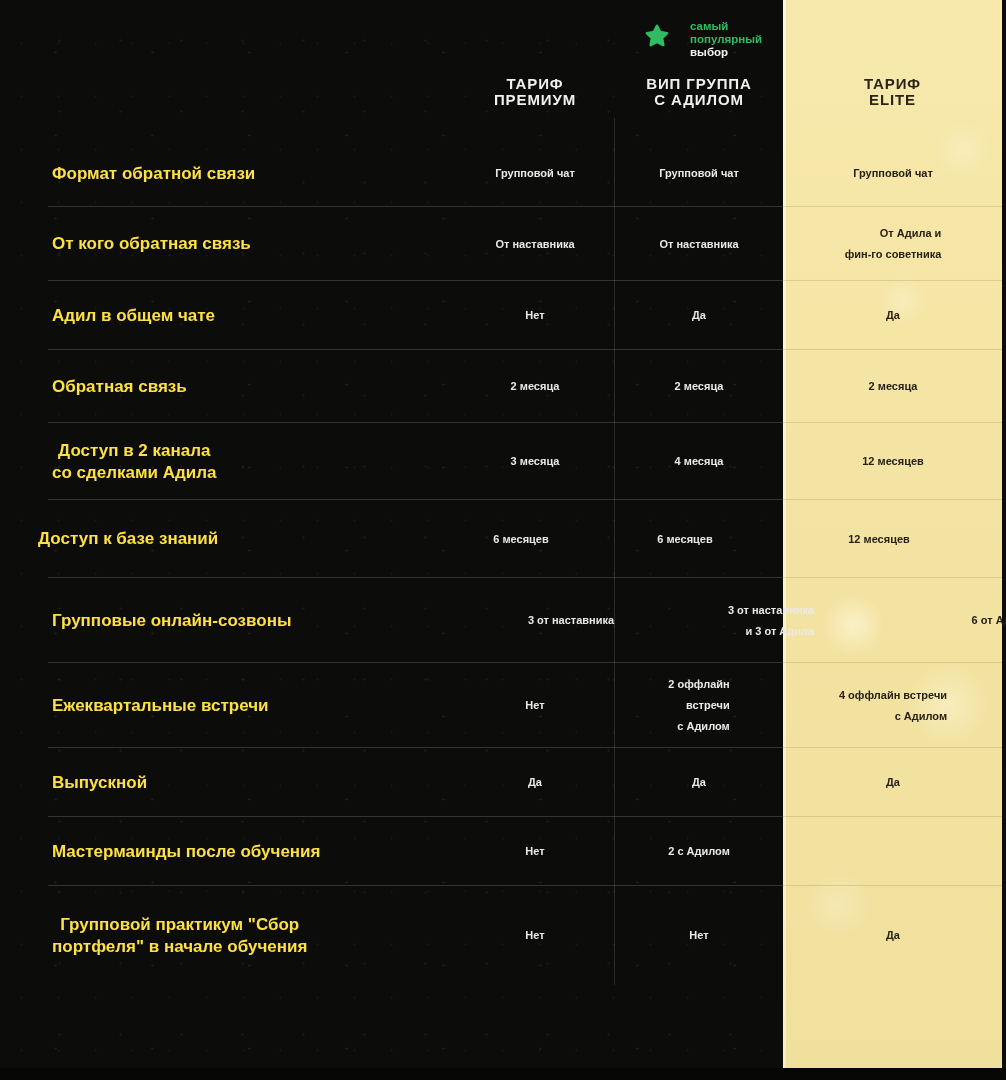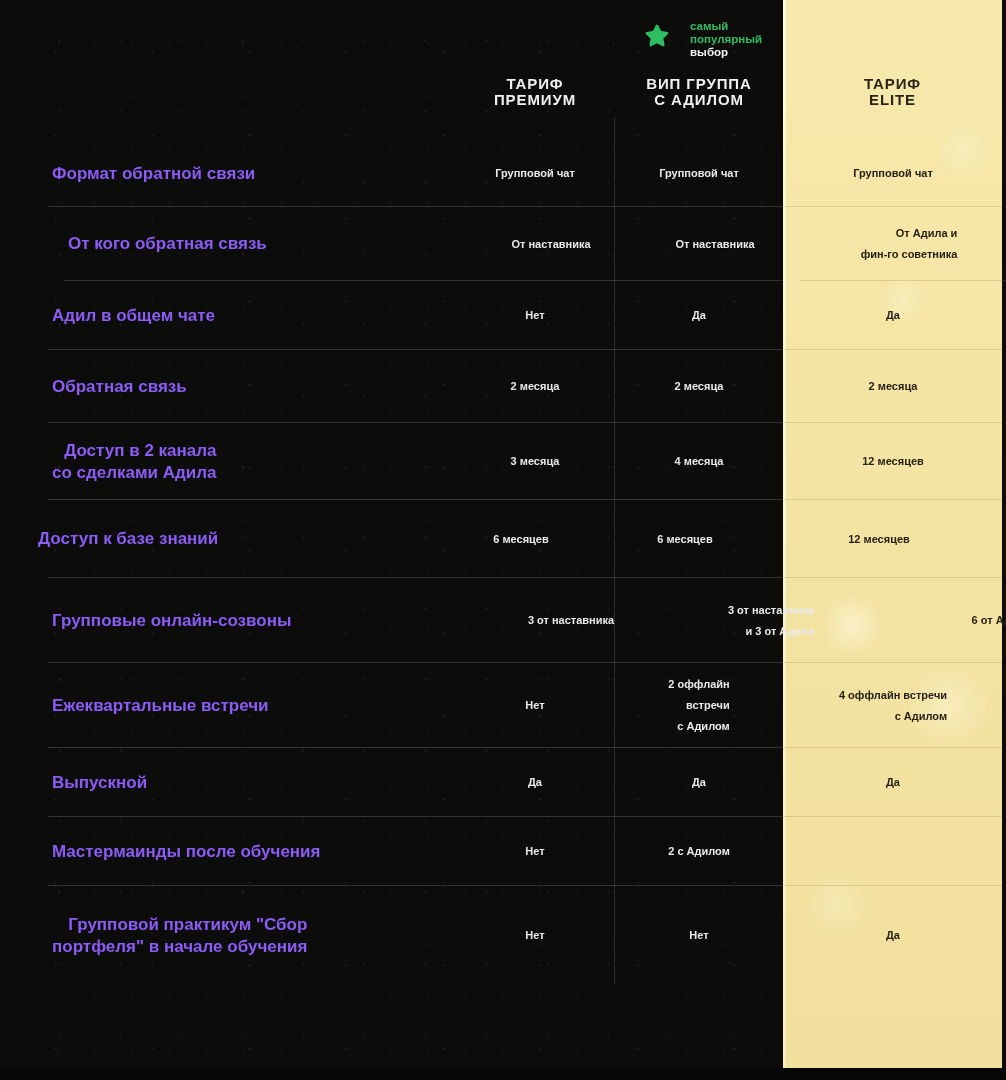--- a/index.html
+++ b/index.html
@@ -68,22 +68,22 @@
   .row.divided::after {
     content:""; position:absolute; bottom:0; left:48px; width:735px; height:1px;
     background:rgba(255,255,255,0.16);
   }
   .row.divided::before {
     content:""; position:absolute; bottom:0; left:783px; width:219px; height:1px;
     background:rgba(150,128,70,0.25);
   }
   .cell { display:flex; align-items:center; white-space:pre-line; }
   .cell.label {
-    justify-content:flex-start; text-align:right;
-    font-size:17px; line-height:22px; font-weight:700; color:#8b5cf6; padding-right:10px;
+    justify-content:flex-start; text-align:center;
+    font-size:17px; line-height:22px; font-weight:700; color:#fde047; padding-right:10px;
   }
   .cell.val {
     justify-content:center; text-align:right;
     font-size:11px; line-height:21px; font-weight:700; color:#eaeae8;
   }
   .cell.val.elite { color:#272115; }
 </style>
 </head>
 <body>
 
@@ -111,21 +111,21 @@
 
   <div class="vline"></div>
 
   <div class="table">
       <div class="row divided" style="height: 67px;">
         <div class="cell label">Формат обратной связи</div>
         <div class="cell val">Групповой чат</div>
         <div class="cell val">Групповой чат</div>
         <div class="cell val elite">Групповой чат</div>
       </div>
-      <div class="row divided" style="height: 74px; margin-left: 16px;">
+      <div class="row divided" style="height: 74px;">
         <div class="cell label">От кого обратная связь</div>
         <div class="cell val">От наставника</div>
         <div class="cell val">От наставника</div>
         <div class="cell val elite">От Адила и
 фин-го советника</div>
       </div>
       <div class="row divided" style="height: 69px;">
         <div class="cell label">Адил в общем чате</div>
         <div class="cell val">Нет</div>
         <div class="cell val">Да</div>

